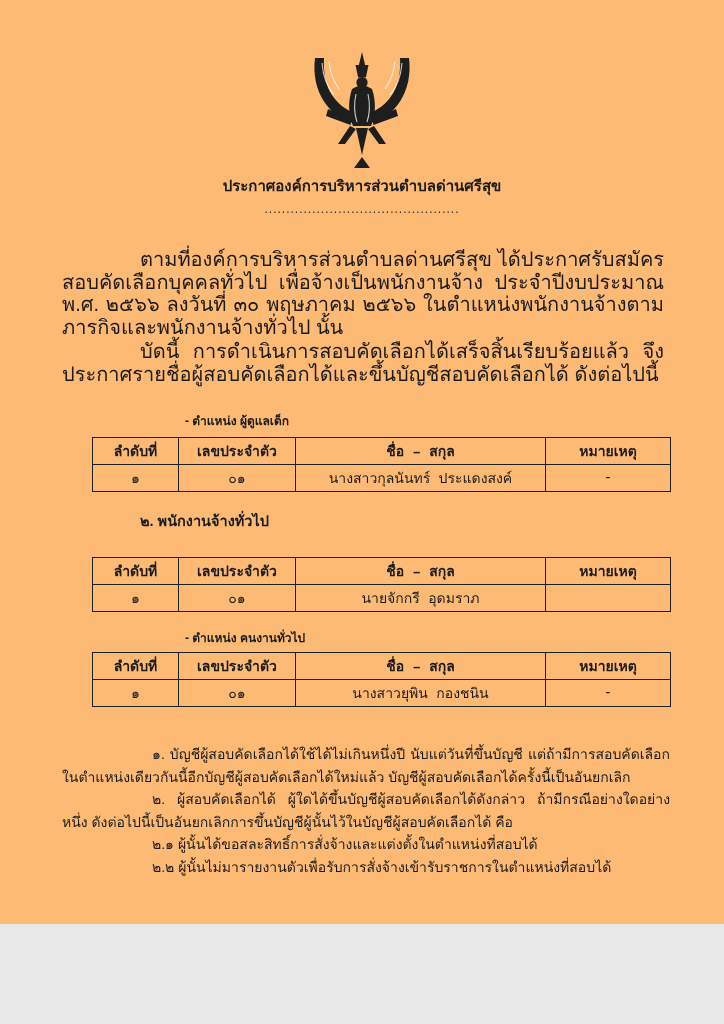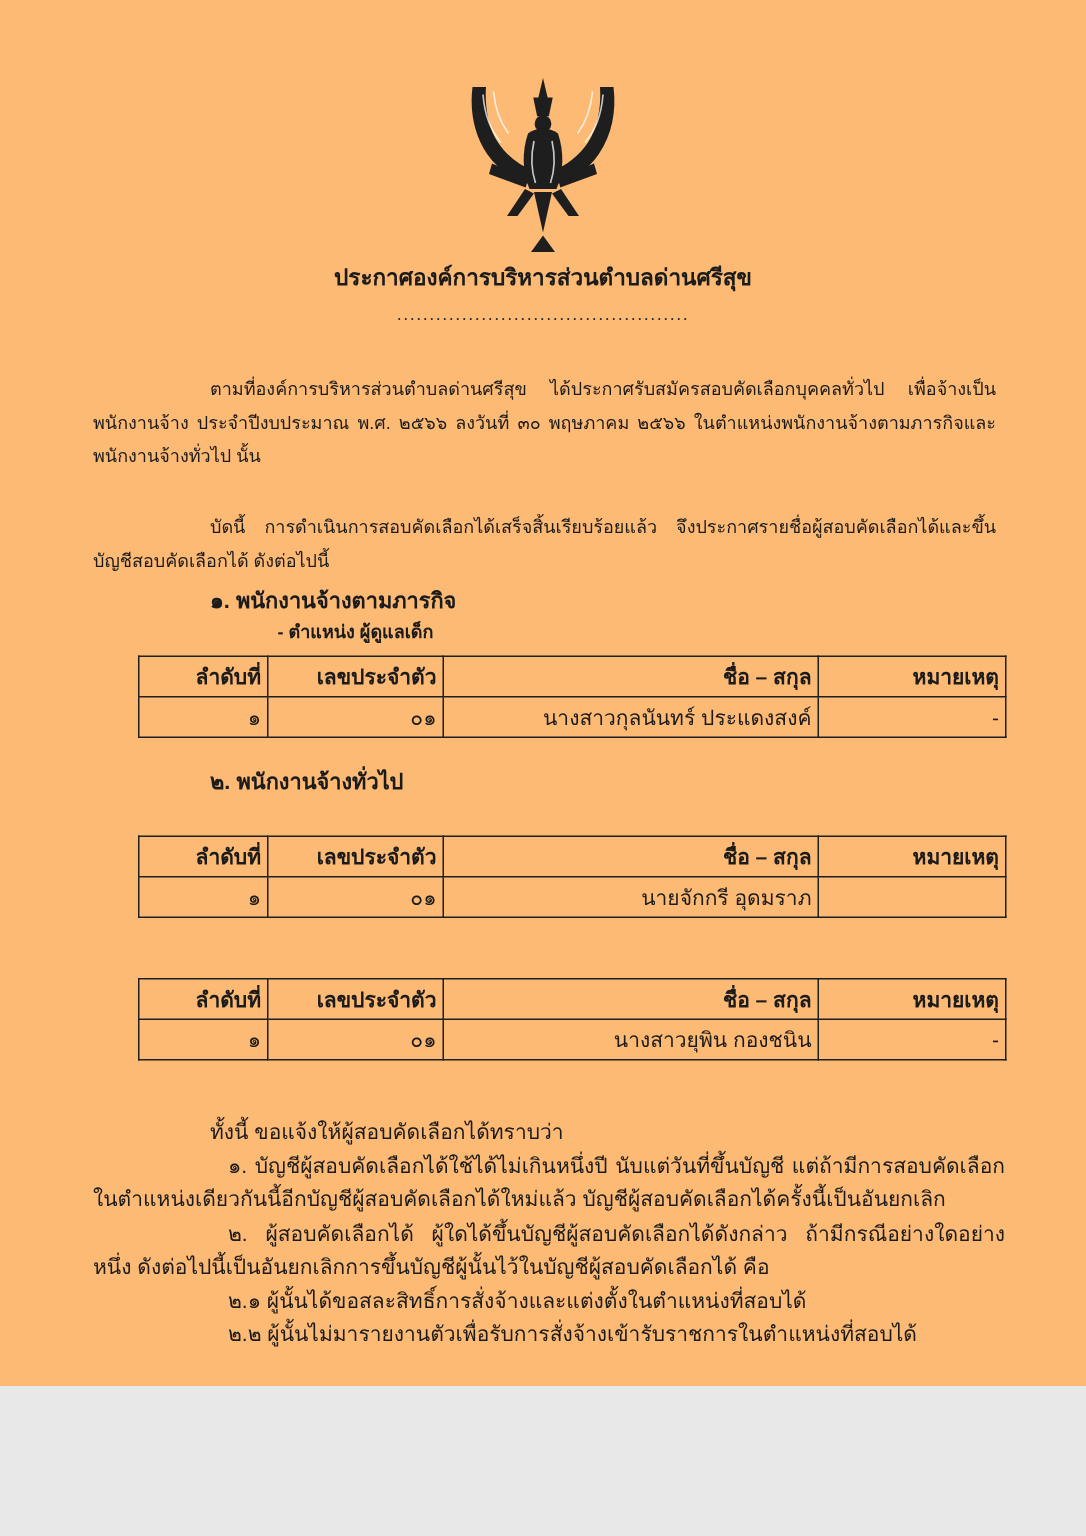--- a/index.html
+++ b/index.html
@@ -11,43 +11,43 @@
     font-family:"Liberation Sans","DejaVu Sans",sans-serif;
     color:#1b1b1b;
     overflow:hidden;
   }
   .emblem{position:absolute;top:52px;left:50%;transform:translateX(-50%);}
   .title-block{position:absolute;top:174px;left:0;width:100%;text-align:center;}
   .title-line{font-size:15px;font-weight:700;line-height:23px;}
   .dots{font-size:12px;letter-spacing:1px;color:#2a2a2a;line-height:18px;margin-top:3px;}
   .para{
     position:absolute;left:62px;width:602px;margin:0;
-    font-size:12px;line-height:22.5px;text-indent:78px;text-align:justify;
+    font-size:20px;line-height:22.5px;text-indent:78px;text-align:justify;
   }
   .p1{top:248px;}
   .p2{top:316px;margin-top:24px;}
   .sec-heading{position:absolute;left:140px;font-size:14.5px;font-weight:700;}
   .pos-heading{position:absolute;left:185px;font-size:12px;font-weight:700;}
   .s1{top:388px;}
   .ps1{top:411px;}
   .s2{top:509px;}
   .ps2{top:532px;}
   .ps3{top:628px;}
   .doc-table{
     position:absolute;left:92px;width:578px;
     border-collapse:collapse;table-layout:fixed;
     font-size:14px;
   }
   .t1{top:437px;}
   .t2{top:557px;}
   .t3{top:652px;}
   .doc-table th,.doc-table td{
     border:1.6px solid #1f1f1f;
-    height:26px;text-align:right;vertical-align:middle;
-    padding:0 4px;overflow:hidden;white-space:nowrap;
+    height:26px;text-align:center;vertical-align:middle;
+    padding:0 4px;overflow:hidden;white-space:nowrap;font-family:Liberation Mono, monospace;
   }
   .doc-table th{font-weight:700;}
   col.c1{width:86px;}
   col.c2{width:117px;}
   col.c3{width:250px;}
   col.c4{width:125px;}
   .closing{position:absolute;top:743px;left:62px;width:608px;font-size:14px;line-height:22.5px;}
   .closing p{margin:0;text-align:justify;}
   .ind-a{text-indent:78px;}
   .ind-b{text-indent:90px;}
@@ -86,21 +86,20 @@
   </div>
 
   <div class="title-block">
     <div class="title-line">ประกาศองค์การบริหารส่วนตำบลด่านศรีสุข</div>
     <div class="dots">.............................................</div>
   </div>
 
   <p class="para p1">ตามที่องค์การบริหารส่วนตำบลด่านศรีสุข ได้ประกาศรับสมัครสอบคัดเลือกบุคคลทั่วไป เพื่อจ้างเป็นพนักงานจ้าง ประจำปีงบประมาณ พ.ศ. ๒๕๖๖ ลงวันที่  ๓๐  พฤษภาคม  ๒๕๖๖ ในตำแหน่งพนักงานจ้างตามภารกิจและพนักงานจ้างทั่วไป นั้น</p>
   <p class="para p2">บัดนี้ การดำเนินการสอบคัดเลือกได้เสร็จสิ้นเรียบร้อยแล้ว จึงประกาศรายชื่อผู้สอบคัดเลือกได้และขึ้นบัญชีสอบคัดเลือกได้  ดังต่อไปนี้</p>
 
-  <div class="sec-heading s1">๑.  พนักงานจ้างตามภารกิจ</div>
   <div class="pos-heading ps1">-  ตำแหน่ง  ผู้ดูแลเด็ก</div>
 
   <table class="doc-table t1">
     <colgroup>
         <col class="c1">
         <col class="c2">
         <col class="c3">
         <col class="c4">
       </colgroup>
     <thead>
@@ -141,20 +140,21 @@
     <tbody>
       <tr>
         <td>๑</td>
         <td>๐๑</td>
         <td>นายจักกรี   อุดมราภ</td>
         <td></td>
       </tr>
     </tbody>
   </table>
 
+  <div class="pos-heading ps3">-  ตำแหน่ง  คนงานทั่วไป</div>
 
   <table class="doc-table t3">
     <colgroup>
         <col class="c1">
         <col class="c2">
         <col class="c3">
         <col class="c4">
       </colgroup>
     <thead>
       <tr>
@@ -168,20 +168,19 @@
       <tr>
         <td>๑</td>
         <td>๐๑</td>
         <td>นางสาวยุพิน   กองชนิน</td>
         <td>-</td>
       </tr>
     </tbody>
   </table>
 
   <div class="closing">
-    <p class="ind-a">ทั้งนี้  ขอแจ้งให้ผู้สอบคัดเลือกได้ทราบว่า</p>
     <p class="ind-b">๑.  บัญชีผู้สอบคัดเลือกได้ใช้ได้ไม่เกินหนึ่งปี  นับแต่วันที่ขึ้นบัญชี  แต่ถ้ามีการสอบคัดเลือกในตำแหน่งเดียวกันนี้อีกบัญชีผู้สอบคัดเลือกได้ใหม่แล้ว  บัญชีผู้สอบคัดเลือกได้ครั้งนี้เป็นอันยกเลิก</p>
     <p class="ind-b">๒.  ผู้สอบคัดเลือกได้ ผู้ใดได้ขึ้นบัญชีผู้สอบคัดเลือกได้ดังกล่าว ถ้ามีกรณีอย่างใดอย่างหนึ่ง ดังต่อไปนี้เป็นอันยกเลิกการขึ้นบัญชีผู้นั้นไว้ในบัญชีผู้สอบคัดเลือกได้  คือ</p>
     <p class="sub-item">๒.๑  ผู้นั้นได้ขอสละสิทธิ์การสั่งจ้างและแต่งตั้งในตำแหน่งที่สอบได้</p>
     <p class="sub-item">๒.๒  ผู้นั้นไม่มารายงานตัวเพื่อรับการสั่งจ้างเข้ารับราชการในตำแหน่งที่สอบได้</p>
   </div>
 
 </div>
 
 </body></html>

